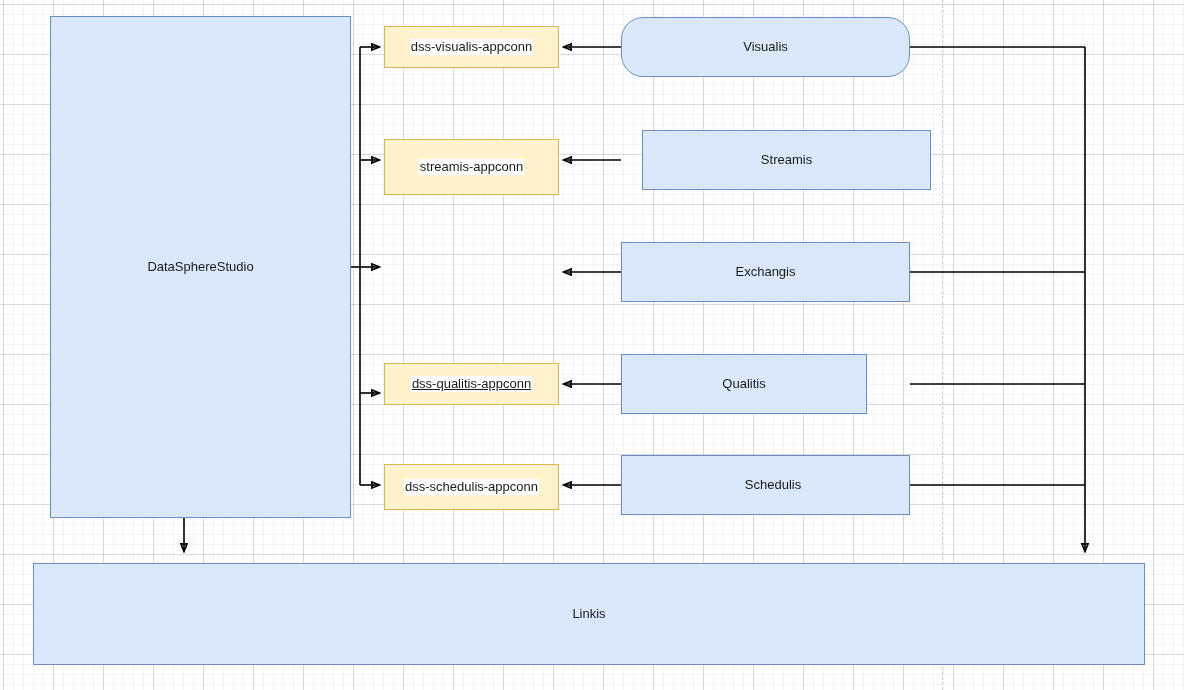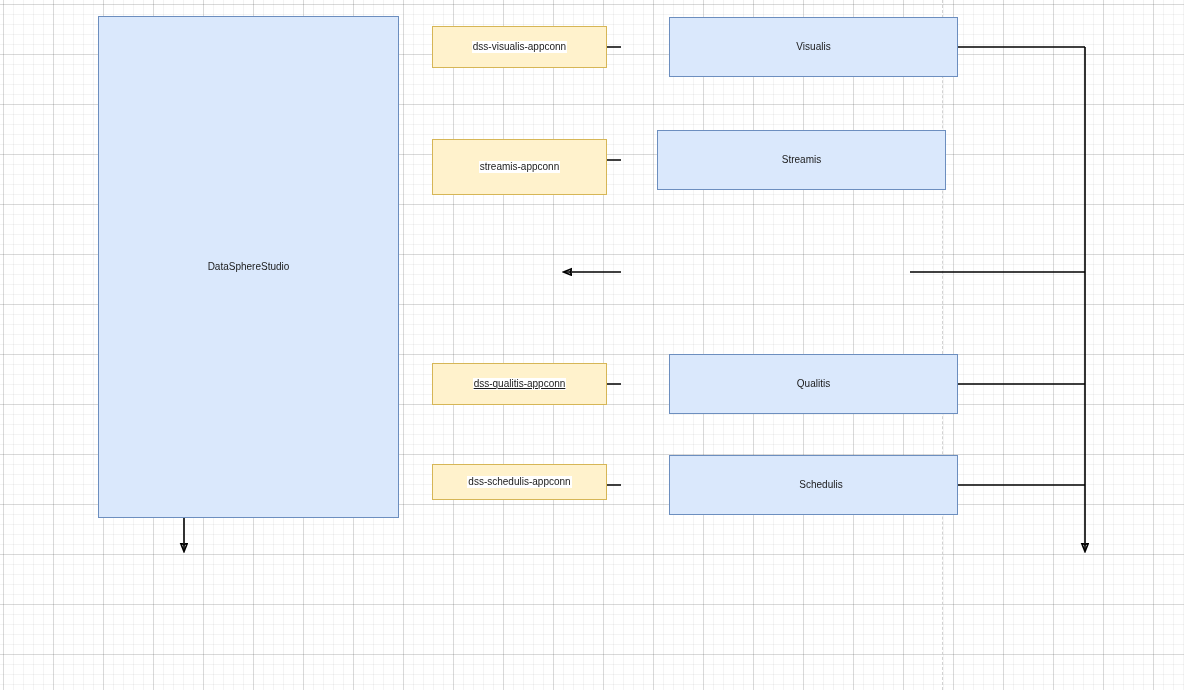--- a/index.html
+++ b/index.html
@@ -31,26 +31,25 @@
     height: 690px;
     width: 0;
     border-left: 1px dashed #d2d2d2;
   }
   .node {
     position: absolute;
     box-sizing: border-box;
     display: flex;
     align-items: center;
     justify-content: center;
-    font-size: 10px;
+    font-size: 13px;
     color: #1a1a1a;
     text-align: center;
     line-height: 1.2;
     white-space: nowrap;
-    margin-left: 48px;
   }
   .node.blue {
     background: #dae8fc;
     border: 1px solid #6c8ebf;
   }
   .node.amber {
     background: #fff2cc;
     border: 1px solid #d6b656;
   }
   .node .label {
@@ -120,31 +119,37 @@
 
   <div class="node amber" style="left:384px; top:26px; width:175px; height:42px;">
     <span class="label">dss-visualis-appconn</span>
   </div>
   <div class="node amber" style="left:384px; top:139px; width:175px; height:56px;">
     <span class="label">streamis-appconn</span>
   </div>
   <div class="node amber" style="left:384px; top:363px; width:175px; height:42px;text-decoration:underline;">
     <span class="label">dss-qualitis-appconn</span>
   </div>
-  <div class="node amber" style="left:384px; top:464px; width:175px; height:36px;align-items:center;">
+  <div class="node amber" style="left:384px; top:464px; width:175px; height:46px;align-items:center;">
     <span class="label">dss-schedulis-appconn</span>
   </div>
 
-  <div class="node blue" style="left:621px; top:17px; width:289px; height:60px;">
+  <div class="node blue" style="left:621px; top:17px; width:289px; height:60px;border-radius:22px;">
     <span class="label">Visualis</span>
   </div>
-  <div class="node blue" style="left:609px; top:130px; width:289px; height:60px;text-align:right;">
+  <div class="node blue" style="left:642px; top:130px; width:289px; height:60px;text-align:right;">
     <span class="label">Streamis</span>
   </div>
-  <div class="node blue" style="left:621px; top:354px; width:289px; height:60px;">
+  <div class="node blue" style="left:621px; top:242px; width:289px; height:60px;">
+    <span class="label">Exchangis</span>
+  </div>
+  <div class="node blue" style="left:621px; top:354px; width:246px; height:60px;">
     <span class="label">Qualitis</span>
   </div>
   <div class="node blue" style="left:621px; top:455px; width:289px; height:60px;padding-left:15px;">
     <span class="label">Schedulis</span>
   </div>
 
+  <div class="node blue" style="left:33px; top:563px; width:1112px; height:102px;">
+    <span class="label">Linkis</span>
+  </div>
 
 </div>
 
 </body></html>

